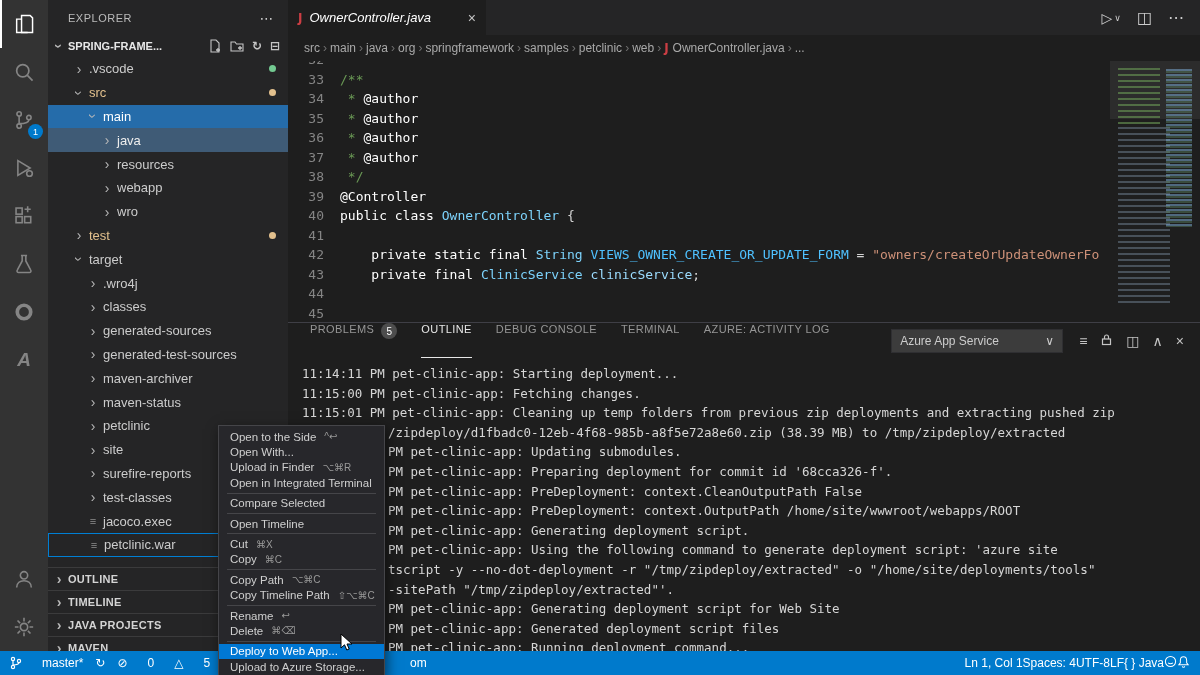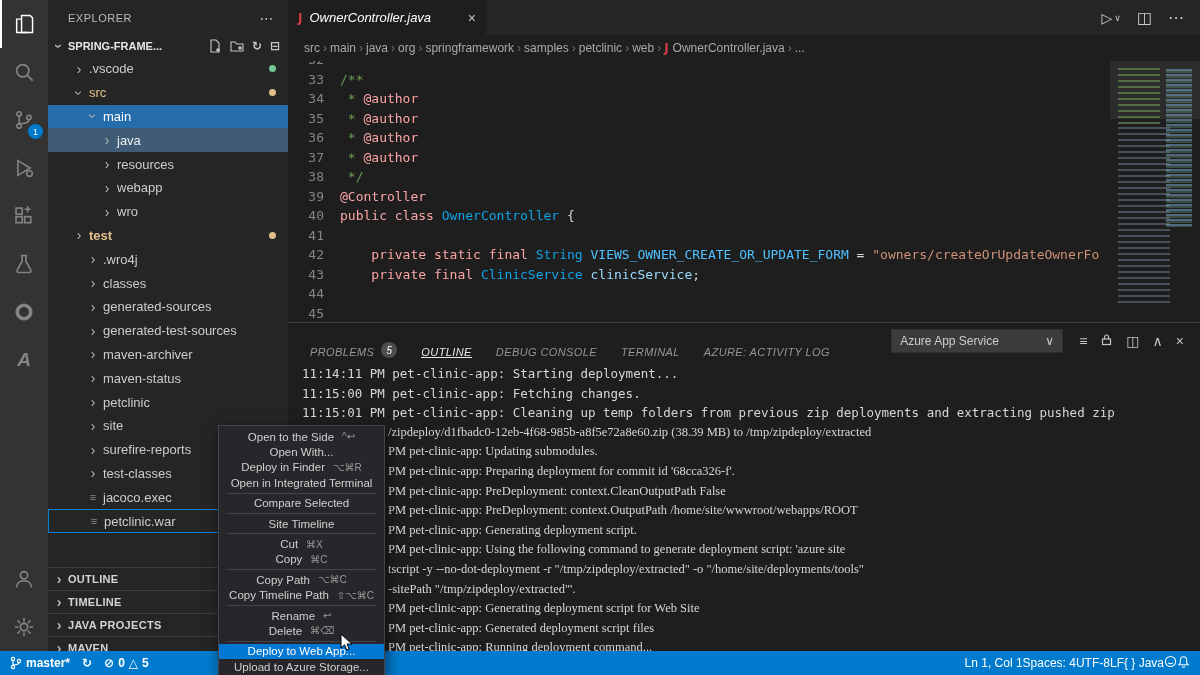--- a/index.html
+++ b/index.html
@@ -56,60 +56,60 @@
   .breadcrumbs { height:26px; background:#1e1e1e; display:flex; align-items:center; gap:3px;
     padding-left:16px; font-size:12px; color:#a9a9a9; }
   .crumb { display:flex; align-items:center; gap:4px; }
   .crumb-sep { color:#6f6f6f; font-size:12px; }
   .editor { position:relative; height:261px; overflow:hidden; background:#1e1e1e; }
   .code { position:absolute; left:0; top:-11px; right:90px; font-family:"DejaVu Sans Mono",monospace;
     font-size:13px; line-height:19.5px; white-space:pre; overflow:hidden; }
   .code-line { display:flex; height:19.5px; }
   .ln { width:52px; flex:none; text-align:right; padding-right:16px; color:#858585; }
   .lc { white-space:pre; }
-  .tk-com{color:#6a9955} .tk-kw{color:#fca5a5} .tk-type{color:#0ea5e9}
+  .tk-com{color:#6a9955} .tk-kw{color:#ffffff} .tk-type{color:#7dd3fc}
   .tk-const{color:#4fc1ff} .tk-str{color:#ce9178} .tk-var{color:#9cdcfe} .tk-pl{color:#d4d4d4}
   .minimap { position:absolute; top:0; right:0; width:90px; height:100%; background:#1e1e1e; }
   .mm-slider { position:absolute; left:0; right:0; top:0; height:58px; background:rgba(121,121,121,.16); }
   .mm-g1 { position:absolute; left:8px; top:7px; width:42px; height:56px;
     background:repeating-linear-gradient(180deg, rgba(106,153,85,.6) 0 2px, transparent 2px 6px); }
   .mm-g2 { position:absolute; left:8px; top:66px; width:52px; height:178px;
     background:repeating-linear-gradient(180deg, rgba(150,175,200,.35) 0 2px, transparent 2px 6px); }
   .mm-dense { position:absolute; right:8px; top:8px; width:26px; height:158px;
     background:repeating-linear-gradient(180deg, rgba(120,165,205,.55) 0 2px, rgba(90,130,100,.45) 2px 4px, transparent 4px 5px); }
 
   
   .panel { height:329px; border-top:1px solid #3f3f46; display:flex; flex-direction:column; background:#1e1e1e; }
   .panel-head { height:35px; display:flex; align-items:center; padding:0 10px 0 22px; flex:none; }
-  .ptab { margin-right:24px; height:35px; display:flex; align-items:flex-end; gap:7px; font-size:11px;
-    letter-spacing:.4px; color:#969696;font-style:italic; }
+  .ptab { margin-right:24px; height:35px; display:flex; align-items:flex-start; gap:7px; font-size:11px;
+    letter-spacing:.4px; color:#969696; }
   .ptab.active { color:#e7e7e7; box-shadow:inset 0 -1px 0 #e7e7e7; }
   .pbadge { width:16px; height:16px; border-radius:50%; background:#4d4d4d; color:#fff; font-size:10px;
     display:flex; align-items:center; justify-content:center; letter-spacing:0; }
   .phspace { flex:1; }
   .pselect { width:172px; height:24px; background:#3c3c3c; border:1px solid #2f2f32; color:#cccccc;
     font-size:12px; display:flex; align-items:center; justify-content:space-between; padding:0 8px; margin-right:16px; }
   .picons { display:flex; align-items:center; gap:13px; color:#c5c5c5; font-size:14px; padding-right:6px; }
   .pout { flex:1; overflow:hidden; padding:6px 0 0 14px; font-family:"DejaVu Sans Mono",monospace;
     font-size:12.5px; line-height:19.6px; color:#d6d6d6; white-space:pre; }
-  .pline.covered { padding-left:86px;font-family:Liberation Serif, serif; }
+  .pline.covered { padding-left:86px; }
 
   
   .status { position:absolute; left:0; bottom:0; width:1200px; height:24px; background:#007acc; color:#ffffff;
     display:flex; align-items:center; font-size:12px; padding:0 10px; gap:12px; z-index:6; }
-  .sb-item { display:flex; align-items:center; gap:4px; white-space:nowrap;font-weight:bold; }
+  .sb-item { display:flex; align-items:center; gap:20px; white-space:nowrap; }
   .sb-frag { margin-left:188px; }
   .sb-right { margin-left:auto; display:flex; align-items:center; }
   .glyph { font-size:12px; }
 
   
   .context-menu { position:absolute; left:218px; top:425px; width:167px; background:#27272b;
     border:1px solid #454549; box-shadow:2px 4px 12px rgba(0,0,0,.55); padding:3px 0; z-index:50;
     font-size:11.5px; color:#cfcfcf; }
-  .menu-item { height:15.4px; display:flex; align-items:center; justify-content:center;
+  .menu-item { height:15.4px; display:flex; align-items:center; justify-content:flex-start;
     padding:0 11px 0 11px; gap:8px; white-space:nowrap; }
   .menu-item.hl { background:#0078d4; color:#ffffff; }
   .kb { color:#9a9a9a; font-size:10px; }
   .menu-sep { height:1px; background:#454549; margin:2px 8px; }
 
   .cursor { position:absolute; left:340px; top:633px; z-index:60; }
 </style>
 </head>
 <body>
 
@@ -230,22 +230,26 @@
         <div class="tree-row" style="padding-left: 52px;">
           <span class="chev">›</span>
           <span class="tlabel">webapp</span>
         </div>
         <div class="tree-row" style="padding-left: 52px;">
           <span class="chev">›</span>
           <span class="tlabel">wro</span>
         </div>
         <div class="tree-row" style="padding-left: 24px;">
           <span class="chev">›</span>
-          <span class="tlabel" style="color: rgb(226, 192, 141); font-weight: bold;">test</span>
+          <span class="tlabel" style="color: rgb(226, 192, 141);">test</span>
           <span class="dot" style="background: rgb(226, 192, 141);"></span>
+        </div>
+        <div class="tree-row" style="padding-left: 24px;">
+          <span class="chev exp">›</span>
+          <span class="tlabel">target</span>
         </div>
         <div class="tree-row" style="padding-left: 38px;">
           <span class="chev">›</span>
           <span class="tlabel">.wro4j</span>
         </div>
         <div class="tree-row" style="padding-left: 38px;">
           <span class="chev">›</span>
           <span class="tlabel">classes</span>
         </div>
         <div class="tree-row" style="padding-left: 38px;">
@@ -455,33 +459,33 @@
 
   <div class="context-menu">
       <div class="menu-item">
         <span>Open to the Side</span>
         <span class="kb">^↩</span>
       </div>
       <div class="menu-item">
         <span>Open With...</span>
       </div>
       <div class="menu-item">
-        <span>Deploy in Finder</span>
+        <span>Upload in Finder</span>
         <span class="kb">⌥⌘R</span>
       </div>
       <div class="menu-item">
         <span>Open in Integrated Terminal</span>
       </div>
       <div class="menu-sep"></div>
       <div class="menu-item">
         <span>Compare Selected</span>
       </div>
       <div class="menu-sep"></div>
       <div class="menu-item">
-        <span>Site Timeline</span>
+        <span>Open Timeline</span>
       </div>
       <div class="menu-sep"></div>
       <div class="menu-item">
         <span>Cut</span>
         <span class="kb">⌘X</span>
       </div>
       <div class="menu-item">
         <span>Copy</span>
         <span class="kb">⌘C</span>
       </div>

